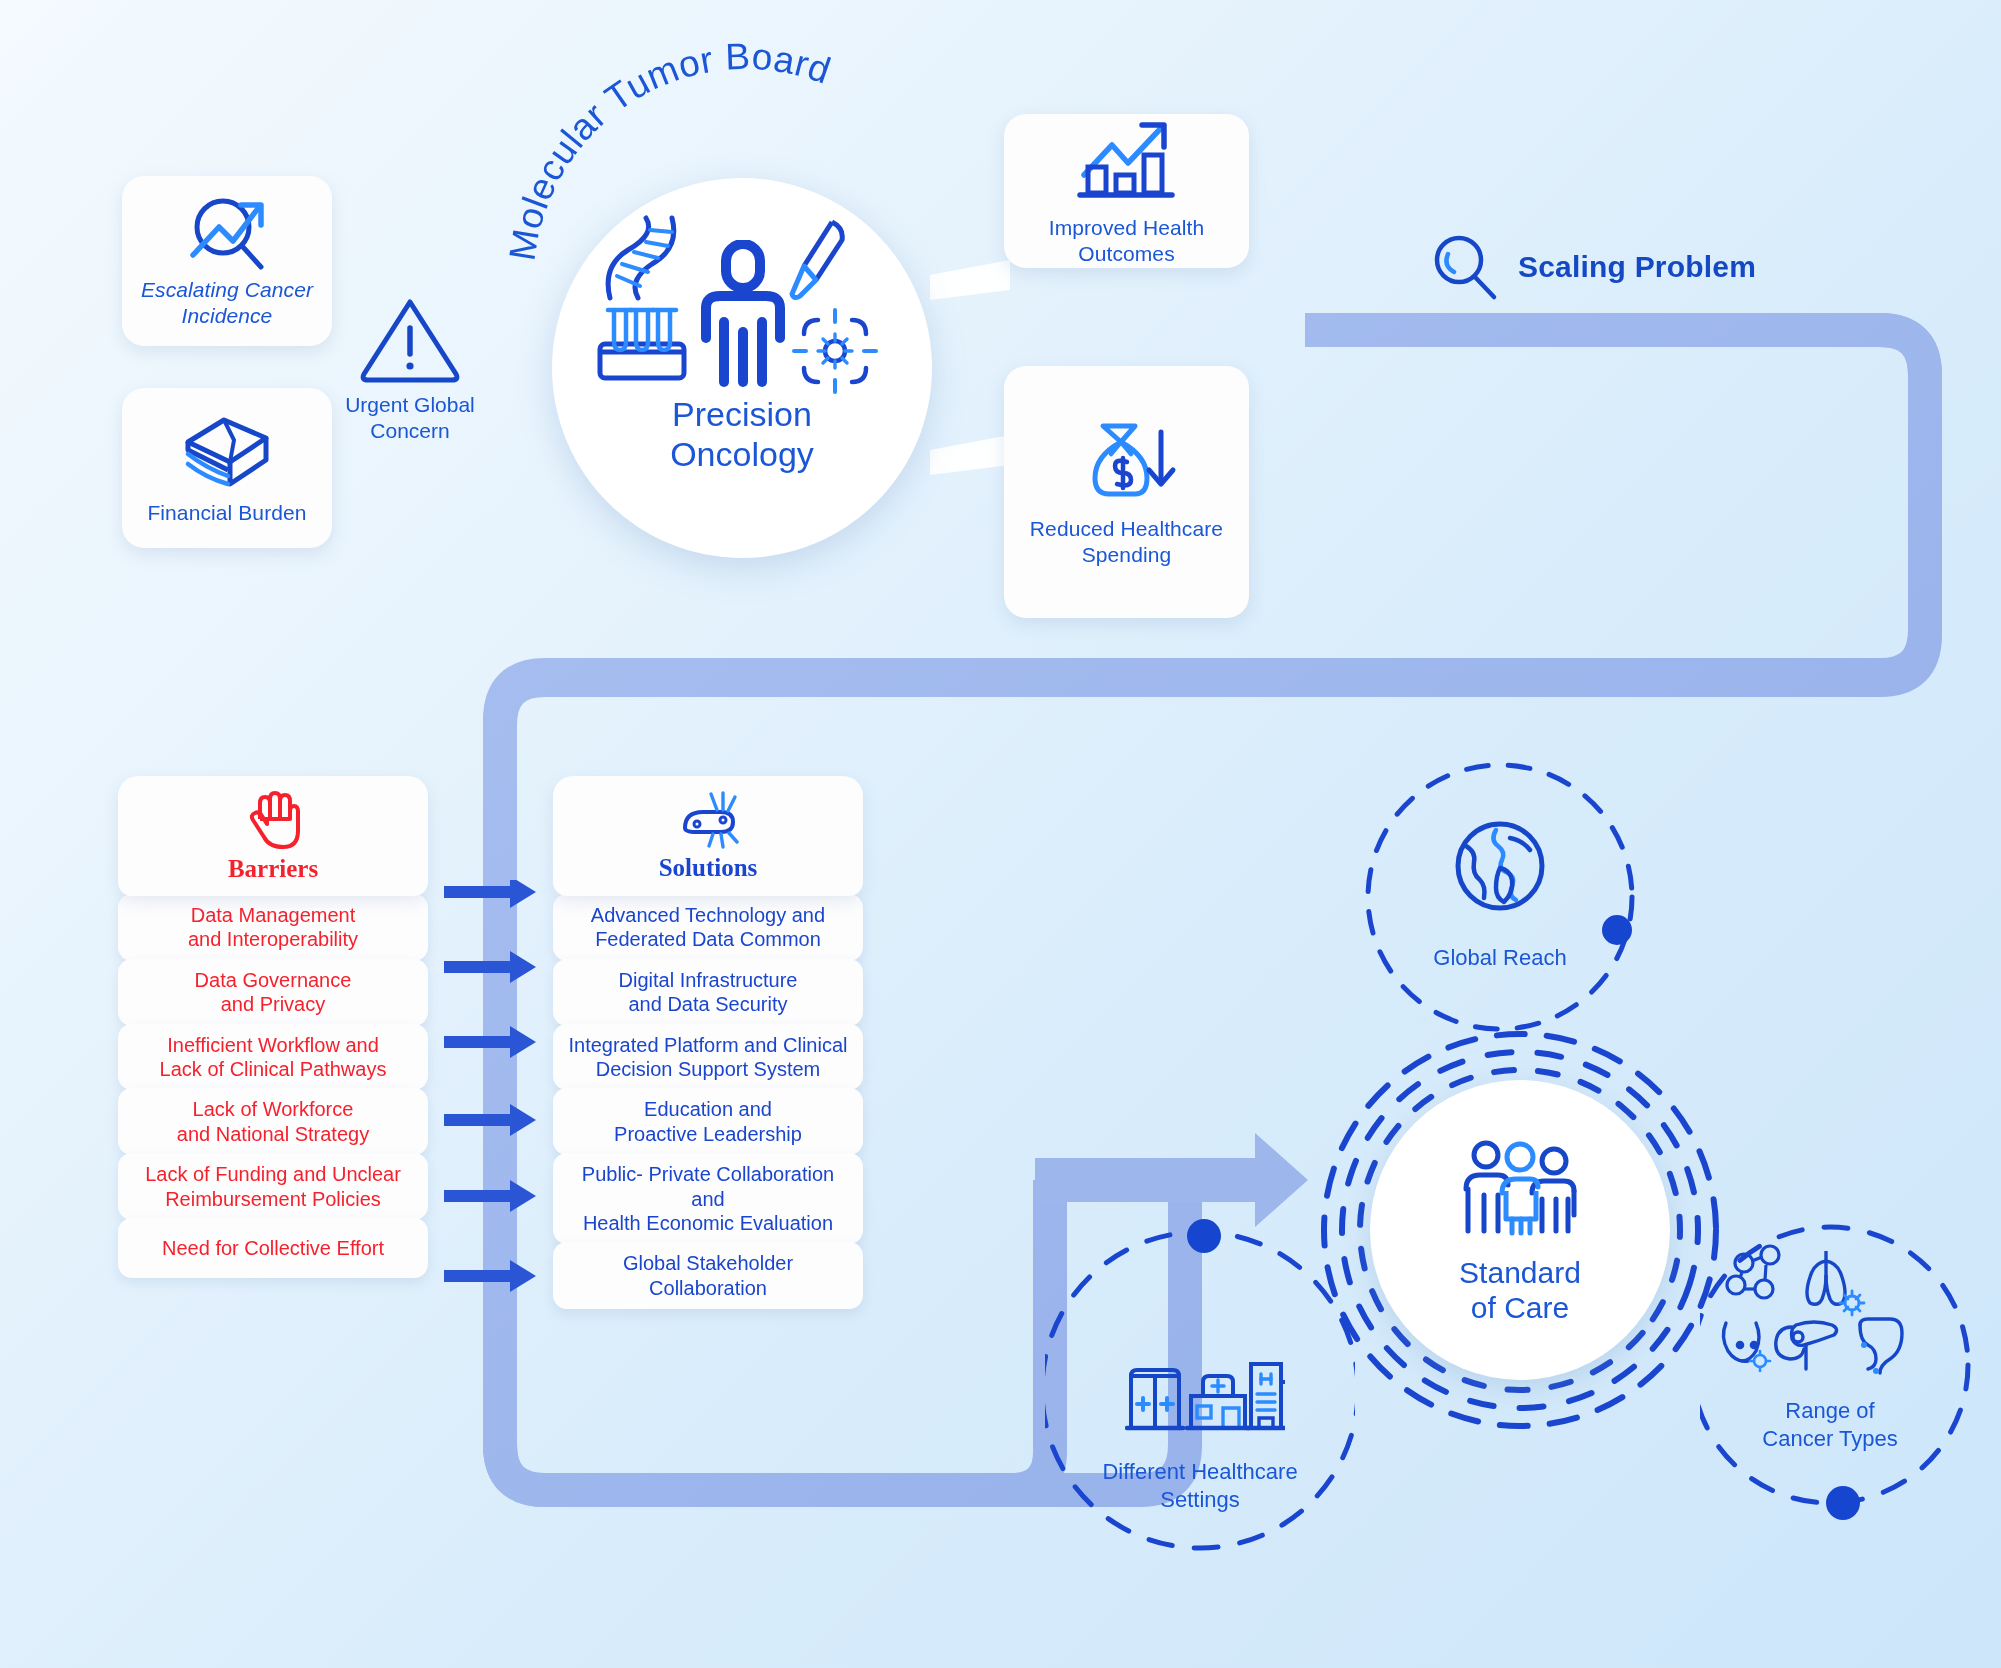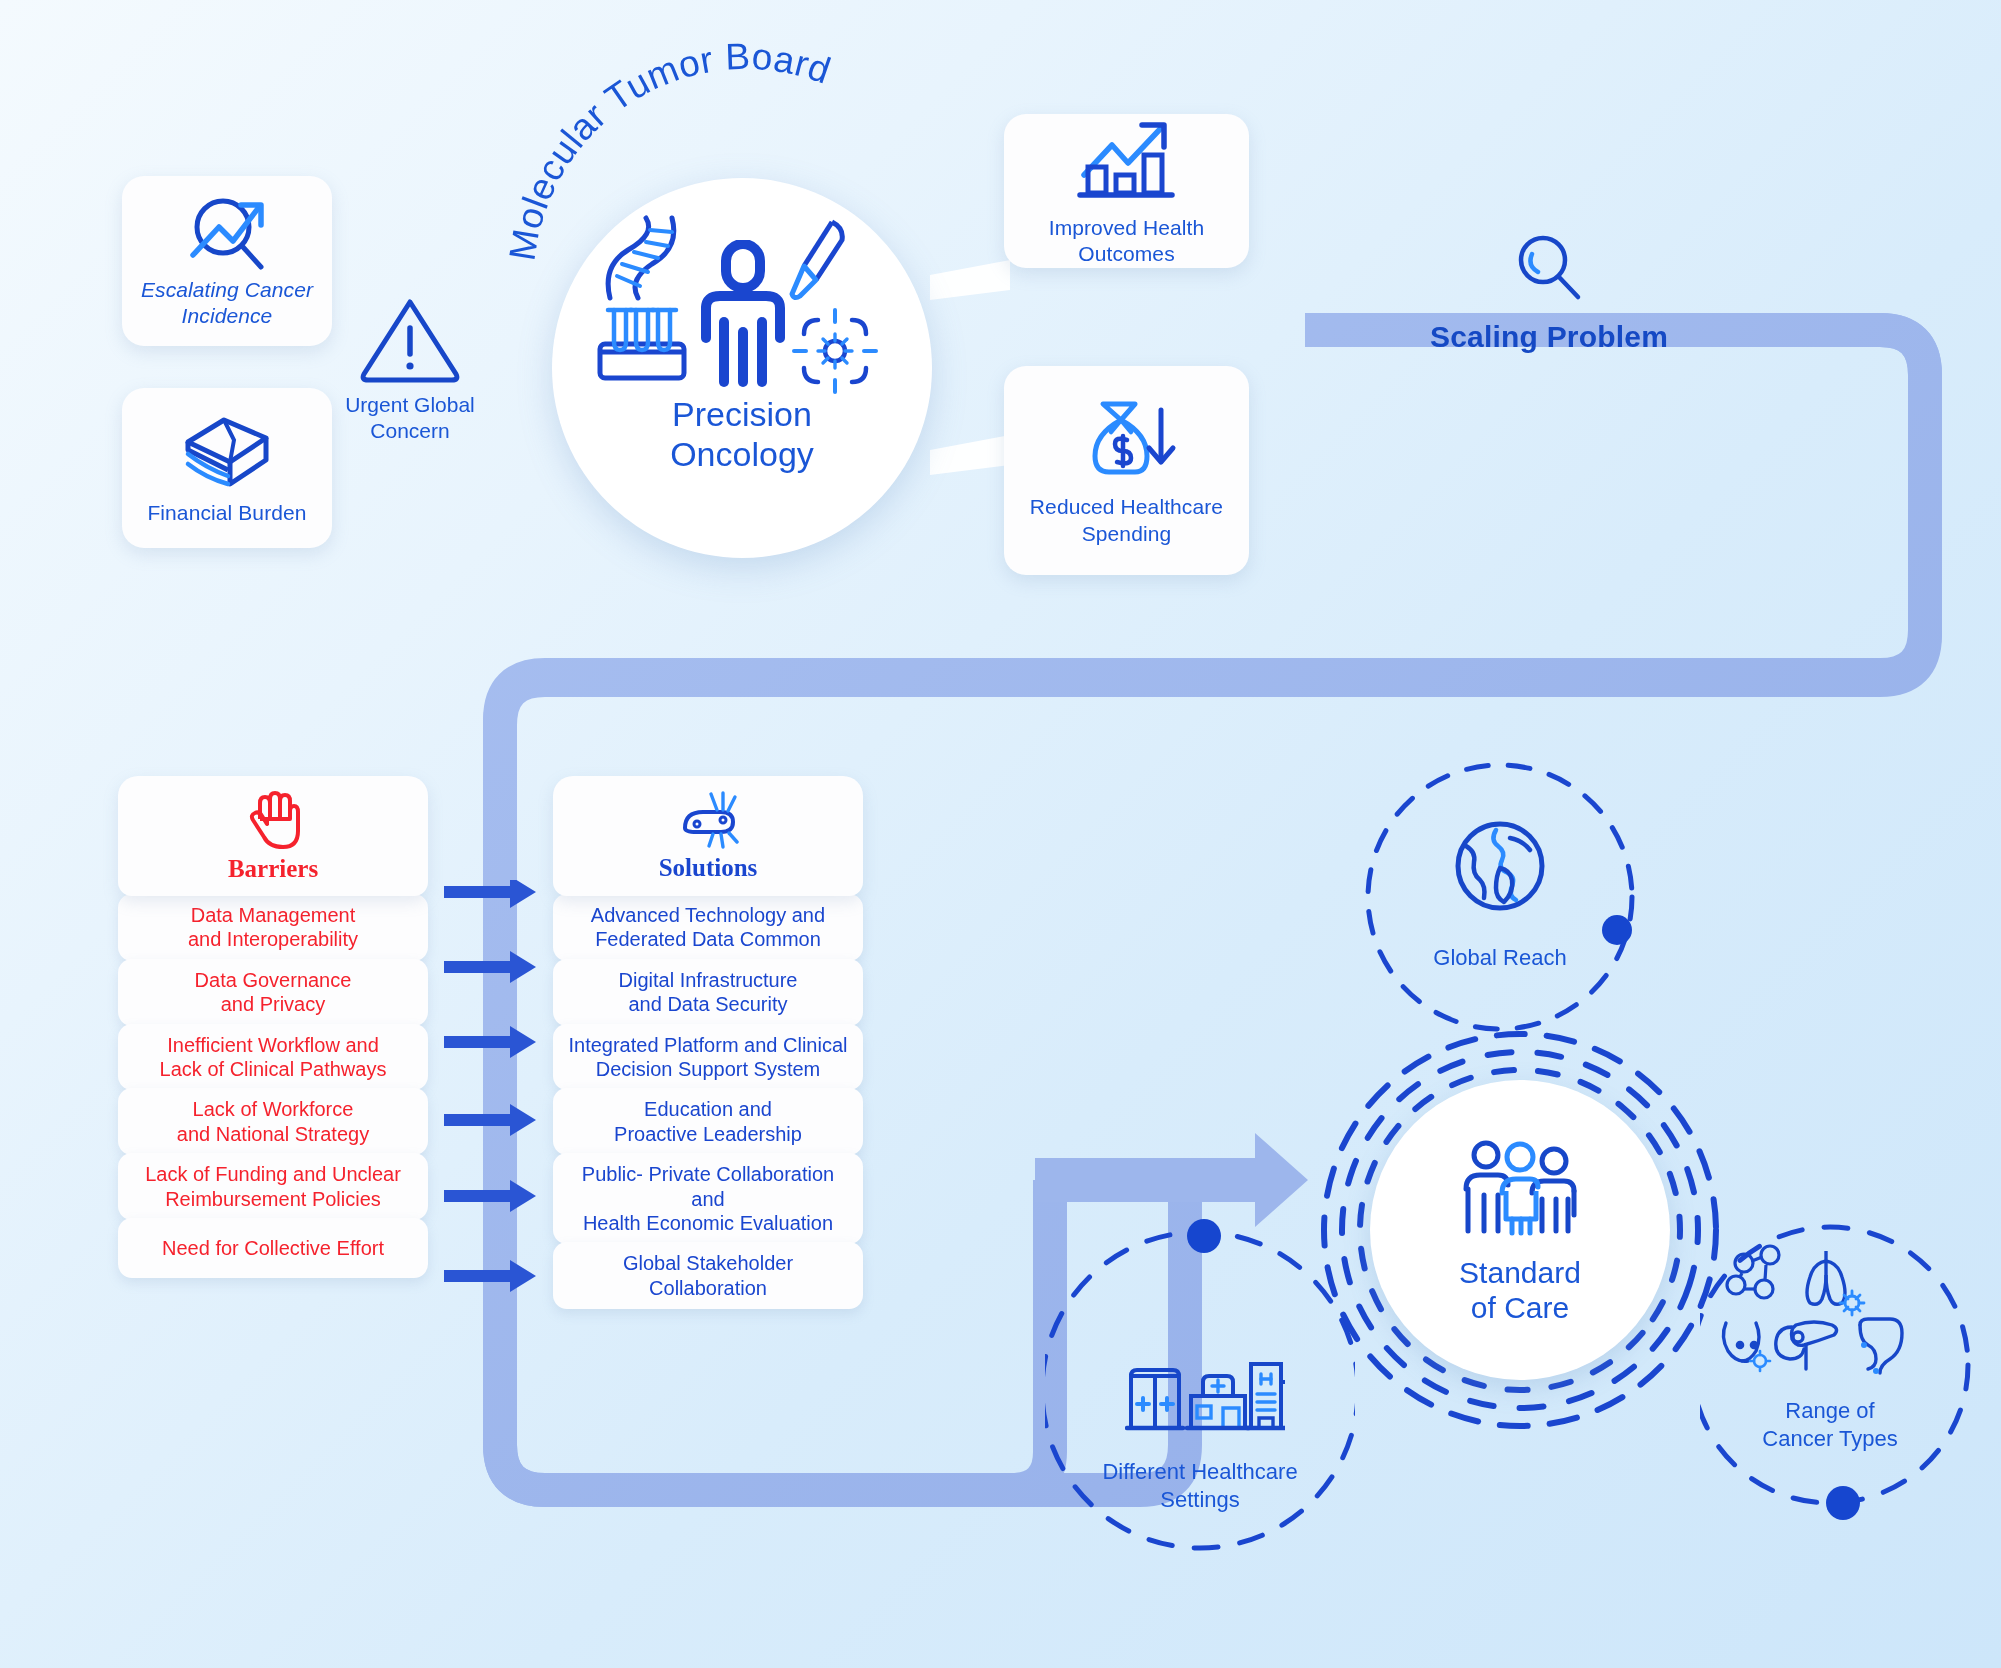--- a/index.html
+++ b/index.html
@@ -298,39 +298,39 @@
         <rect x="70" y="40" width="18" height="38" fill="none" stroke="#1a46cf" stroke-width="5"></rect>
         <line x1="6" y1="80" x2="98" y2="80" stroke="#1a46cf" stroke-width="5.5" stroke-linecap="round"></line>
       </svg>
     </span>
     <div class="card-label" style="margin-top:10px;">
       <span>Improved Health</span><br>
       <span>Outcomes</span>
     </div>
   </div>
 
-  <div class="card" style="left:1004px; top:366px; width:245px; height:209px;">
+  <div class="card" style="left:1004px; top:366px; width:245px; height:252px;">
     <span class="icon-wrap">
       <svg width="100" height="90" viewBox="0 0 100 90">
         <path d="M 26 10 L 58 10 L 44 26 Z" fill="none" stroke="#2b8bff" stroke-width="5" stroke-linejoin="round"></path>
         <path d="M 44 26 Q 18 40 18 62 Q 18 78 32 78 L 58 78 Q 70 78 70 62 Q 70 40 44 26 Z" fill="none" stroke="#2b8bff" stroke-width="5" stroke-linejoin="round"></path>
         <path d="M 34 38 L 44 26 L 54 38" fill="none" stroke="#2b8bff" stroke-width="4.5" stroke-linecap="round"></path>
         <path d="M 50 46 Q 38 42 38 50 Q 38 57 46 57 Q 54 57 54 64 Q 54 72 40 68" fill="none" stroke="#1a46cf" stroke-width="4.5" stroke-linecap="round"></path>
         <line x1="46" y1="42" x2="46" y2="72" stroke="#1a46cf" stroke-width="4.5" stroke-linecap="round"></line>
         <line x1="84" y1="16" x2="84" y2="66" stroke="#1a46cf" stroke-width="5" stroke-linecap="round"></line>
         <path d="M 72 54 L 84 68 L 96 54" fill="none" stroke="#1a46cf" stroke-width="5" stroke-linecap="round" stroke-linejoin="round"></path>
       </svg>
     </span>
     <div class="card-label" style="margin-top:10px;">
       <span>Reduced Healthcare</span><br>
       <span>Spending</span>
     </div>
   </div>
 
-  <div id="scaling-problem" style="left:1430px; top:232px;flex-direction:column;">
+  <div id="scaling-problem" style="left:1430px; top:232px;">
     <span class="icon-wrap">
       <svg width="70" height="70" viewBox="0 0 70 70">
         <circle cx="29" cy="28" r="22" fill="none" stroke="#1747c9" stroke-width="4.5"></circle>
         <line x1="45" y1="45" x2="64" y2="65" stroke="#1747c9" stroke-width="4.5" stroke-linecap="round"></line>
         <path d="M 18 22 Q 13 34 24 40" fill="none" stroke="#2b8bff" stroke-width="4.5" stroke-linecap="round"></path>
       </svg>
     </span>
     <span class="sp-text">Scaling Problem</span>
   </div>
 

